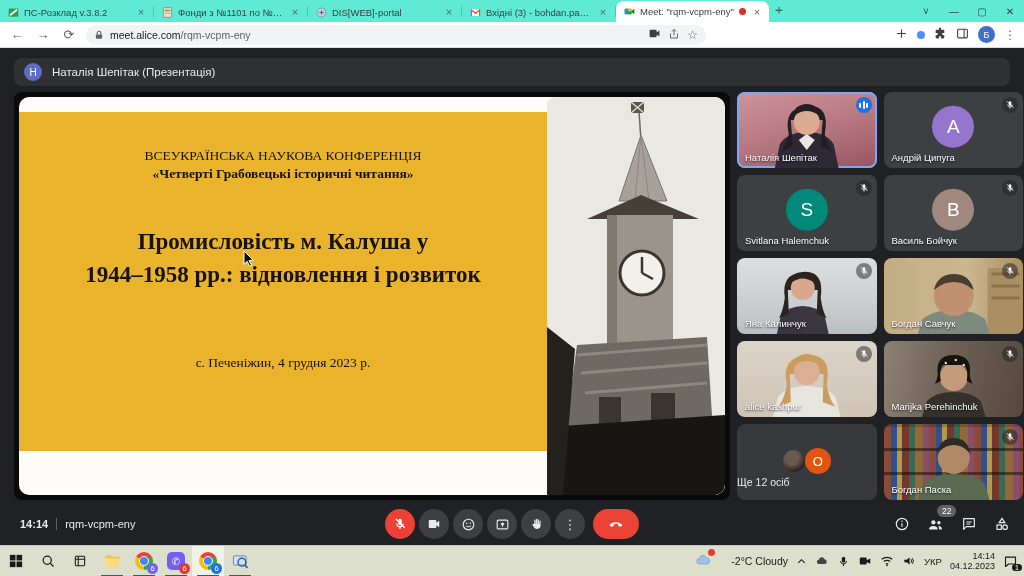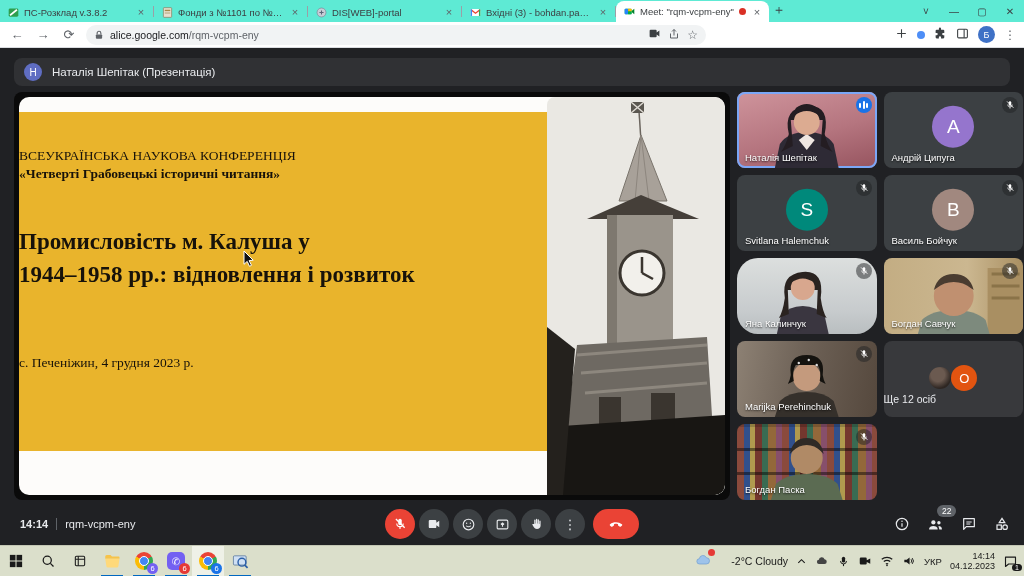--- a/index.html
+++ b/index.html
@@ -34,21 +34,21 @@
 
   
   .meet { position:absolute; top:48px; left:0; width:1024px; height:497px; background:#202124; }
   .banner { position:absolute; top:10px; left:14px; right:14px; height:28px; background:#303134; border-radius:8px; display:flex; align-items:center; padding:0 10px; gap:10px; }
   .banner-avatar { width:18px; height:18px; border-radius:50%; background:#5f6dc2; color:#fff; font-size:10px; display:flex; align-items:center; justify-content:center; }
   .banner-text { color:#e8eaed; font-size:11.5px; }
 
   
   .stage { position:absolute; left:14px; top:44px; width:716px; height:408px; background:#0a0a0a; border-radius:8px; }
   .slide { position:absolute; inset:5px; background:#fdfcfa; border-radius:10px; overflow:hidden; }
-  .slide-yellow { position:absolute; left:0; top:15px; right:178px; bottom:44px; background:#e9b42c; text-align:left; font-family:"Liberation Serif", serif; color:#17120a; }
+  .slide-yellow { position:absolute; left:0; top:15px; right:178px; bottom:44px; background:#e9b42c; text-align:center; font-family:"Liberation Serif", serif; color:#17120a; }
   .conf1 { padding-top:36px; font-size:13.5px; }
   .conf2 { font-size:13.5px; font-weight:bold; margin-top:2px; }
   .author { font-size:17.5px; margin-top:52px; }
   .slidetitle { font-size:23px; font-weight:bold; margin-top:43px; line-height:33px; }
   .slidefooter { font-size:13.5px; margin-top:64px; }
   .slide-photo { position:absolute; right:0; top:0; bottom:0; width:178px; border-radius:8px 10px 10px 0; overflow:hidden; }
   .cursor { position:absolute; left:229px; top:158px; }
 
   
   .grid { position:absolute; left:737px; top:44px; width:286px; height:408px; display:grid; grid-template-columns:1fr 1fr; grid-auto-rows:76px; gap:7px; }
@@ -56,21 +56,21 @@
   .tile-name { position:absolute; left:8px; bottom:5px; color:#fff; font-size:9.5px; text-shadow:0 1px 2px rgba(0,0,0,.8); white-space:nowrap; }
   .mic-badge { position:absolute; top:5px; right:5px; width:16px; height:16px; border-radius:50%; background:rgba(32,33,36,.5); display:flex; align-items:center; justify-content:center; }
   .speak-badge { position:absolute; top:5px; right:5px; width:16px; height:16px; border-radius:50%; background:#1a73e8; display:flex; align-items:center; justify-content:center; gap:1.5px; }
   .speak-badge i { width:2px; background:#fff; border-radius:1px; display:block; }
   .tile.speaking { outline:2px solid #7ba7f7; outline-offset:-2px; }
   .avatar-big { position:absolute; left:50%; top:50%; transform:translate(-50%,-58%); width:42px; height:42px; border-radius:50%; color:#fff; font-size:19px; display:flex; align-items:center; justify-content:center; }
   .av-purple { background:#9575cd; } .av-teal { background:#00897b; } .av-brown { background:#a1887f; }
   .person { position:absolute; inset:0; width:100%; height:100%; }
 
   .v-nataliia { background:linear-gradient(165deg,#cf949c 0%,#b5757f 55%,#96545f 100%); }
-  .v-yana { background:linear-gradient(180deg,#dcdfde 0%,#c7cbcd 70%,#b9bec0 100%);border-radius:21px; }
+  .v-yana { background:linear-gradient(180deg,#dcdfde 0%,#c7cbcd 70%,#b9bec0 100%); }
   .v-savchuk { background:linear-gradient(90deg,#c3ad83 0%,#cbb790 60%,#a98f62 100%); }
   .v-alice { background:linear-gradient(180deg,#dcd4c9 0%,#cfc4b5 100%); }
   .v-marijka { background:linear-gradient(100deg,#8d8174 0%,#6e6257 45%,#55483d 100%); }
   .v-paska { background:
       linear-gradient(180deg, rgba(0,0,0,.18) 0 3px, transparent 3px 24px, rgba(0,0,0,.45) 24px 27px, transparent 27px 48px, rgba(0,0,0,.45) 48px 51px, transparent 51px),
       repeating-linear-gradient(90deg,#8a4a3c 0 7px,#31508c 7px 13px,#b09a4e 13px 18px,#74372e 18px 25px,#3a6b52 25px 31px,#93683a 31px 39px,#874f6b 39px 45px); }
   .more-tile { background:#38393c; }
   .more-avatars { position:absolute; left:50%; top:24px; transform:translateX(-50%); width:48px; height:26px; }
   .more-photo { position:absolute; left:0; top:2px; width:22px; height:22px; border-radius:50%; background:radial-gradient(circle at 40% 35%, #6b5a50 0 35%, #2e2622 70%); }
   .more-orange { position:absolute; right:0; top:0; width:26px; height:26px; border-radius:50%; background:#e25410; color:#fff; font-size:13px; display:flex; align-items:center; justify-content:center; }
@@ -186,21 +186,21 @@
 
   <div class="toolbar">
     <span class="navbtn">←</span>
     <span class="navbtn">→</span>
     <span class="navbtn">⟳</span>
     <div class="omnibox">
       <span><svg viewBox="0 0 16 16" width="10" height="10">
             <rect x="3" y="7" width="10" height="7" rx="1.5" fill="#5f6368"></rect>
             <path d="M5 7V5a3 3 0 0 1 6 0v2" stroke="#5f6368" stroke-width="1.8" fill="none"></path>
           </svg></span>
-      <span class="url-text"><span>alice.google.com</span><span class="path">/rqm-vcpm-eny</span></span>
+      <span class="url-text"><span>meet.alice.com</span><span class="path">/rqm-vcpm-eny</span></span>
       <span class="omni-right">
         <span><svg viewBox="0 0 24 24" width="13" height="13">
               <path fill="#3c4043" d="M3 7a2 2 0 0 1 2-2h9a2 2 0 0 1 2 2v10a2 2 0 0 1-2 2H5a2 2 0 0 1-2-2zM16 10l5-3.5v11L16 14z"></path>
             </svg></span>
         <span><svg viewBox="0 0 24 24" width="12" height="12" fill="none" stroke="#5f6368" stroke-width="2">
               <path d="M5 11v9h14v-9M12 15V3M8 7l4-4 4 4"></path>
             </svg></span>
         <span style="color:#5f6368;font-size:12px;">☆</span>
       </span>
     </div>
@@ -352,20 +352,37 @@
             <svg viewBox="0 0 24 24" width="10" height="10">
               <rect x="9" y="3" width="6" height="11" rx="3" fill="#fff"></rect>
               <path d="M6.5 11a5.5 5.5 0 0 0 11 0" stroke="#fff" stroke-width="1.8" fill="none"></path>
               <rect x="11" y="16.5" width="2" height="4" fill="#fff"></rect>
               <line x1="5" y1="3.5" x2="20" y2="18.5" stroke="#fff" stroke-width="2.2"></line>
             </svg>
           </span>
         <span class="tile-name">Богдан Савчук</span>
       </div>
 
+      <div class="tile v-alice">
+        <svg class="person" viewBox="0 0 140 76" preserveAspectRatio="none">
+          <path d="M36 76l5-20q9-11 29-11t29 11l5 20z" fill="#e8e4de"></path>
+          <path d="M50 44q-6-28 20-30t20 30q3 16 9 22l-13-5 1-28-34 0 1 28-13 5q6-6 9-22z" fill="#c99c5f"></path>
+          <circle cx="70" cy="31" r="13" fill="#dcae92"></circle>
+          <path d="M56 25q14-10 28 0l-3-8q-11-8-22 0z" fill="#c99c5f"></path>
+        </svg>
+        <span class="mic-badge">
+            <svg viewBox="0 0 24 24" width="10" height="10">
+              <rect x="9" y="3" width="6" height="11" rx="3" fill="#fff"></rect>
+              <path d="M6.5 11a5.5 5.5 0 0 0 11 0" stroke="#fff" stroke-width="1.8" fill="none"></path>
+              <rect x="11" y="16.5" width="2" height="4" fill="#fff"></rect>
+              <line x1="5" y1="3.5" x2="20" y2="18.5" stroke="#fff" stroke-width="2.2"></line>
+            </svg>
+          </span>
+        <span class="tile-name">alice kashpur</span>
+      </div>
 
       <div class="tile v-marijka">
         <svg class="person" viewBox="0 0 140 76" preserveAspectRatio="none">
           <path d="M38 76l5-16q9-9 27-9t27 9l5 16z" fill="#35302b"></path>
           <circle cx="70" cy="36" r="14" fill="#c49a7d"></circle>
           <path d="M54 34q-3-20 16-20t16 20q1 6 3 9l-6-3q2-10-2-16l-22 0q-4 6-2 16l-6 3q2-3 3-9z" fill="#15130f"></path>
           <circle cx="62" cy="22" r="1.2" fill="#ddd"></circle>
             <circle cx="72" cy="19" r="1.2" fill="#ddd"></circle>
             <circle cx="80" cy="24" r="1.2" fill="#ddd"></circle>
         </svg>

